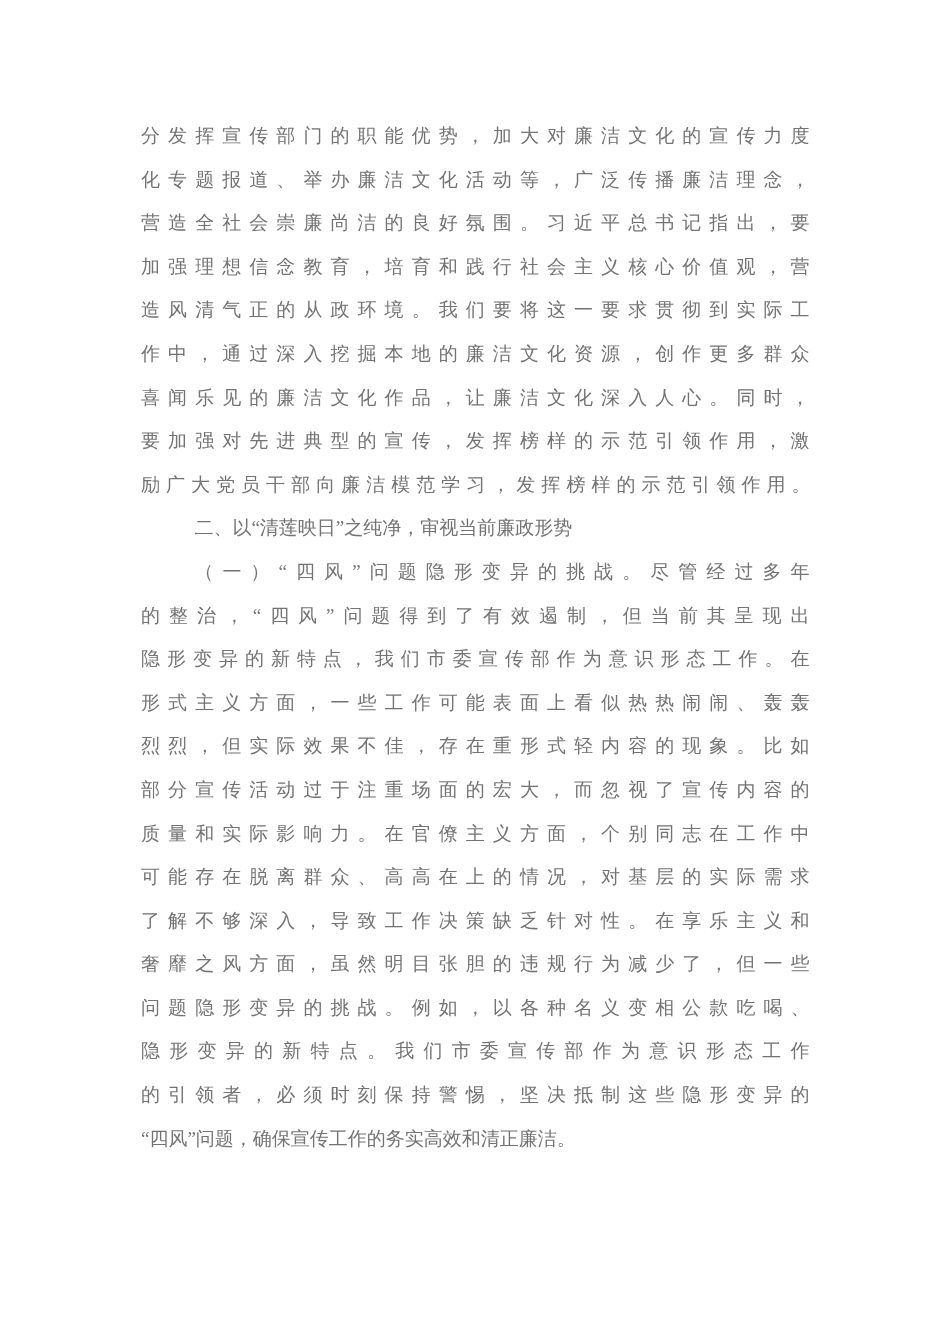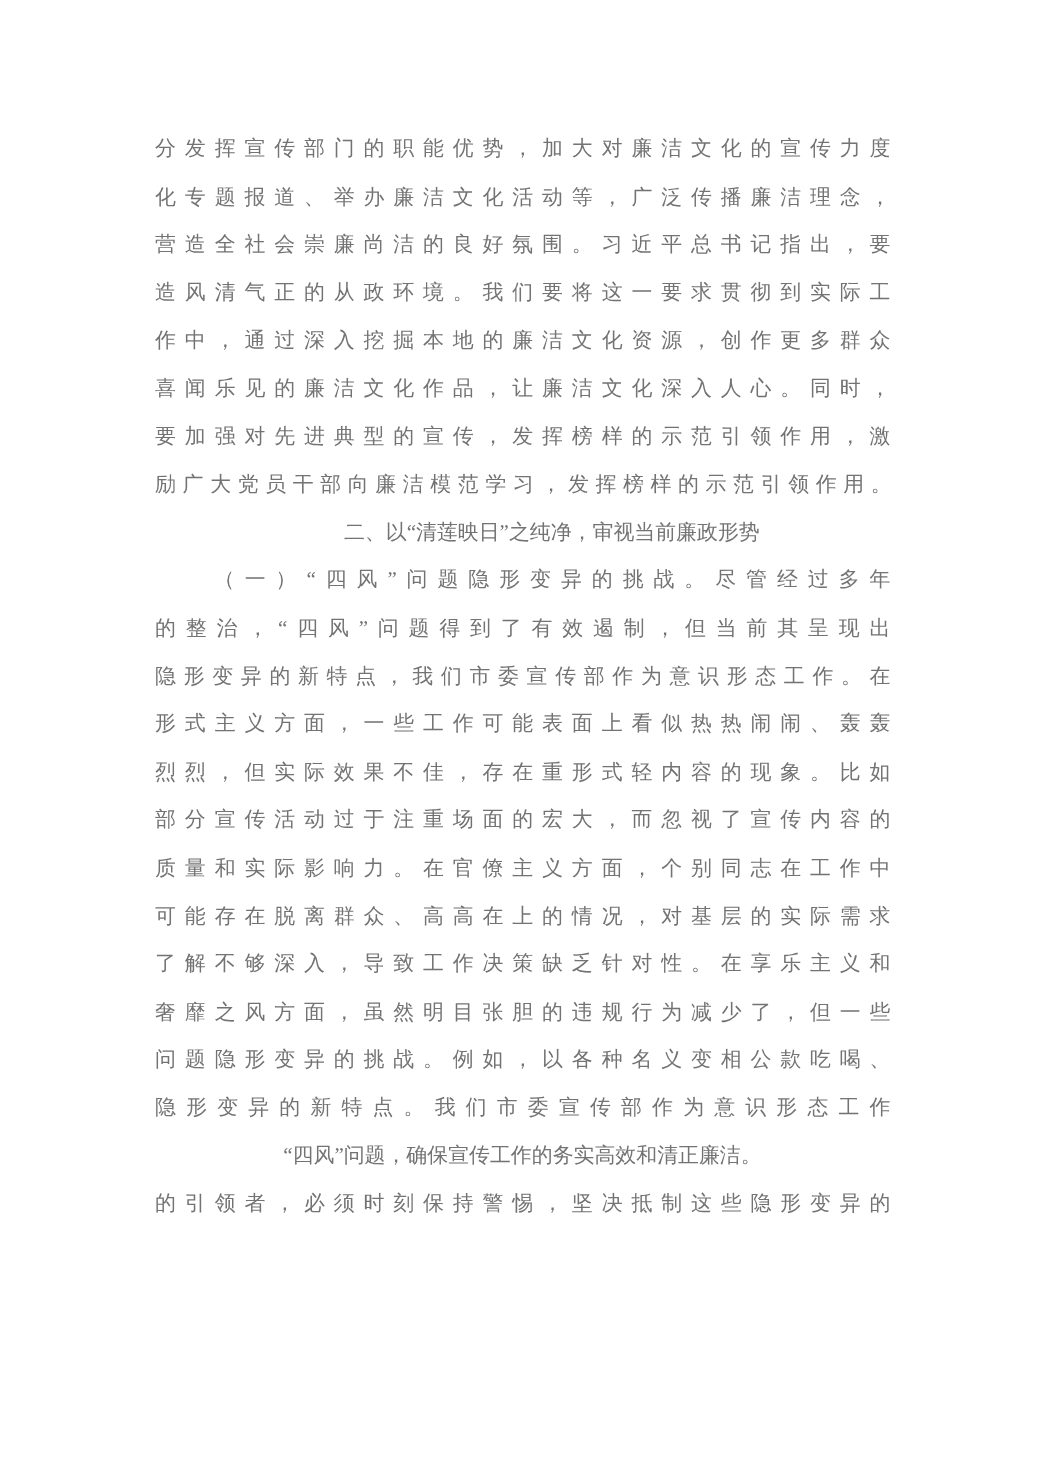--- a/index.html
+++ b/index.html
@@ -38,45 +38,46 @@
     overflow: hidden;
     letter-spacing: -0.5px;
   }
   .line.tight {
     letter-spacing: -1.6px;
   }
   .line.indent {
     text-indent: 53.4px;
   }
   .line.end {
-    text-align: center;
+    text-align: left;
   }
 </style>
 </head>
 <body>
 
 <div class="page">
   <div class="text-block">
     <div class="line fill">分发挥宣传部门的职能优势，加大对廉洁文化的宣传力度</div>
     <div class="line fill">化专题报道、举办廉洁文化活动等，广泛传播廉洁理念，</div>
     <div class="line fill">营造全社会崇廉尚洁的良好氛围。习近平总书记指出，要</div>
+    <div class="line fill">加强理想信念教育，培育和践行社会主义核心价值观，营</div>
     <div class="line fill">造风清气正的从政环境。我们要将这一要求贯彻到实际工</div>
     <div class="line fill">作中，通过深入挖掘本地的廉洁文化资源，创作更多群众</div>
     <div class="line fill">喜闻乐见的廉洁文化作品，让廉洁文化深入人心。同时，</div>
     <div class="line fill">要加强对先进典型的宣传，发挥榜样的示范引领作用，激</div>
     <div class="line fill tight">励广大党员干部向廉洁模范学习，发挥榜样的示范引领作用。</div>
     <div class="line indent end">二、以“清莲映日”之纯净，审视当前廉政形势</div>
     <div class="line fill indent">（一）“四风”问题隐形变异的挑战。尽管经过多年</div>
     <div class="line fill">的整治，“四风”问题得到了有效遏制，但当前其呈现出</div>
     <div class="line fill">隐形变异的新特点，我们市委宣传部作为意识形态工作。在</div>
     <div class="line fill">形式主义方面，一些工作可能表面上看似热热闹闹、轰轰</div>
     <div class="line fill">烈烈，但实际效果不佳，存在重形式轻内容的现象。比如</div>
     <div class="line fill">部分宣传活动过于注重场面的宏大，而忽视了宣传内容的</div>
     <div class="line fill">质量和实际影响力。在官僚主义方面，个别同志在工作中</div>
     <div class="line fill">可能存在脱离群众、高高在上的情况，对基层的实际需求</div>
     <div class="line fill">了解不够深入，导致工作决策缺乏针对性。在享乐主义和</div>
     <div class="line fill">奢靡之风方面，虽然明目张胆的违规行为减少了，但一些</div>
     <div class="line fill">问题隐形变异的挑战。例如，以各种名义变相公款吃喝、</div>
     <div class="line fill">隐形变异的新特点。我们市委宣传部作为意识形态工作</div>
+    <div class="line fill">的引领者，必须时刻保持警惕，坚决抵制这些隐形变异的</div>
     <div class="line end">“四风”问题，确保宣传工作的务实高效和清正廉洁。</div>
-    <div class="line fill">的引领者，必须时刻保持警惕，坚决抵制这些隐形变异的</div>
   </div>
 </div>
 
 </body></html>

